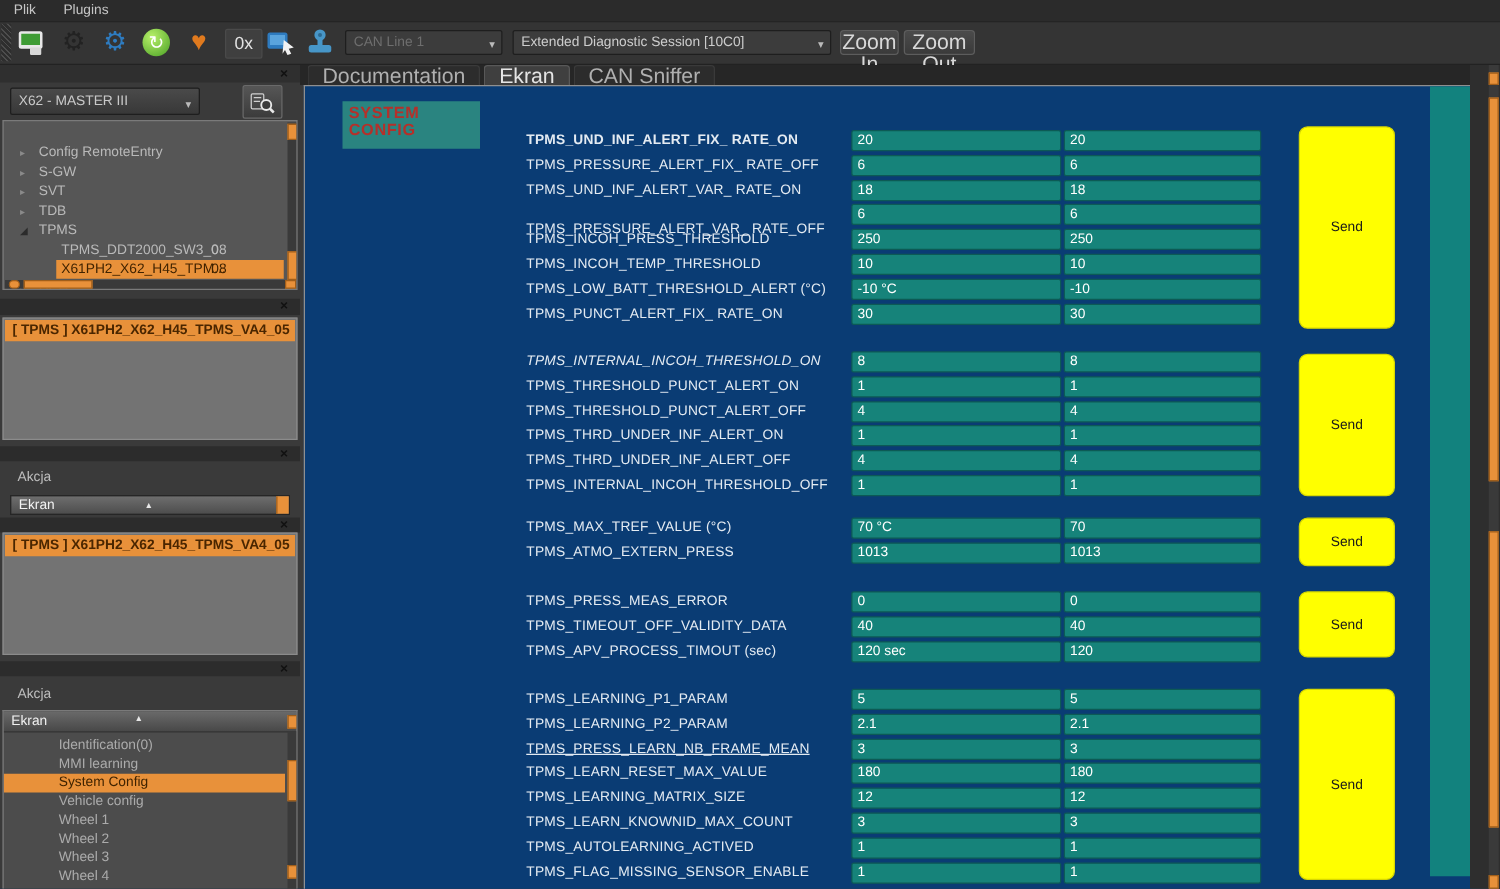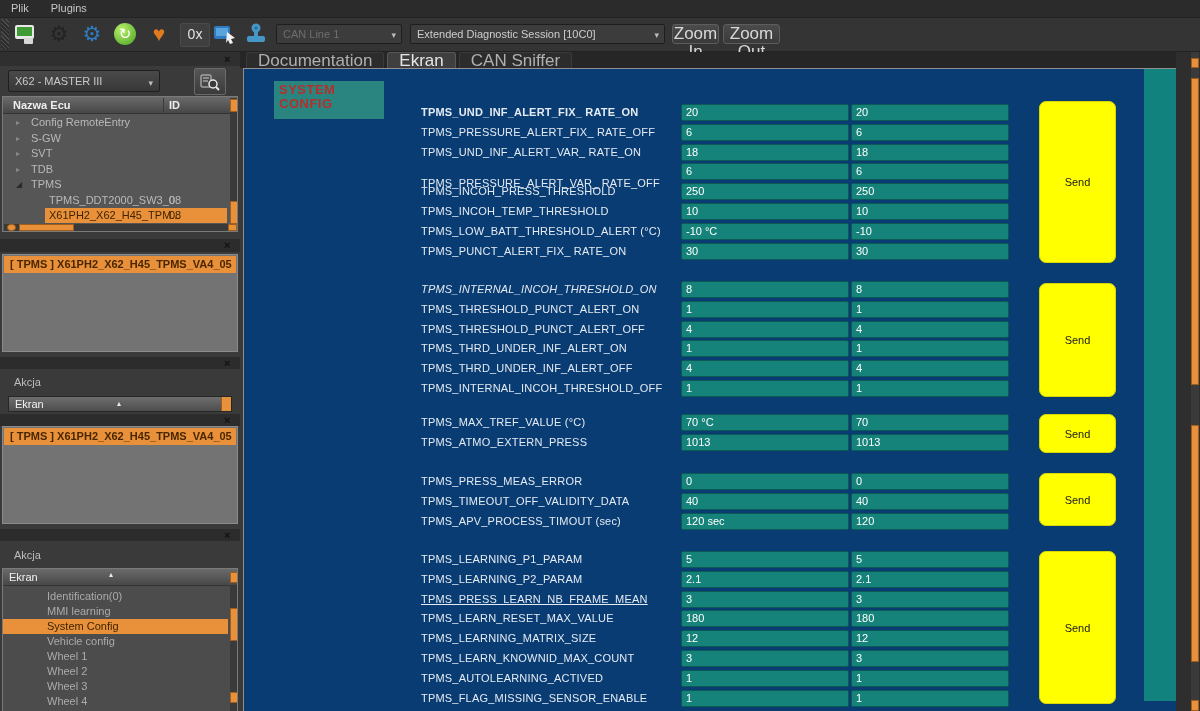--- a/index.html
+++ b/index.html
@@ -145,25 +145,20 @@
   <svg width="20" height="18">
       <rect x="1" y="2" width="10" height="12" rx="1" fill="none" stroke="#cfcfcf"></rect>
       <line x1="3" y1="5" x2="9" y2="5" stroke="#cfcfcf"></line>
       <line x1="3" y1="8" x2="8" y2="8" stroke="#cfcfcf"></line>
       <circle cx="13" cy="11" r="4" fill="#3a3a3a" stroke="#e8e8e8" stroke-width="1.5"></circle>
       <line x1="16" y1="14" x2="19" y2="17" stroke="#e8e8e8" stroke-width="2"></line>
     </svg>
 </div>
 
 <div class="abs" id="tree-panel">
-  <div id="tree-header">
-    <span class="colname">Nazwa Ecu</span>
-    <span class="colsep"></span>
-    <span class="colid">ID</span>
-  </div>
   <div id="tree-body">
       <div class="tree-row" style="top: 18px;">
         <span class="tw">▸</span>
         <span class="tl l1">Config RemoteEntry</span>
       </div>
       <div class="tree-row" style="top: 33.5px;">
         <span class="tw">▸</span>
         <span class="tl l1">S-GW</span>
       </div>
       <div class="tree-row" style="top: 49px;">

